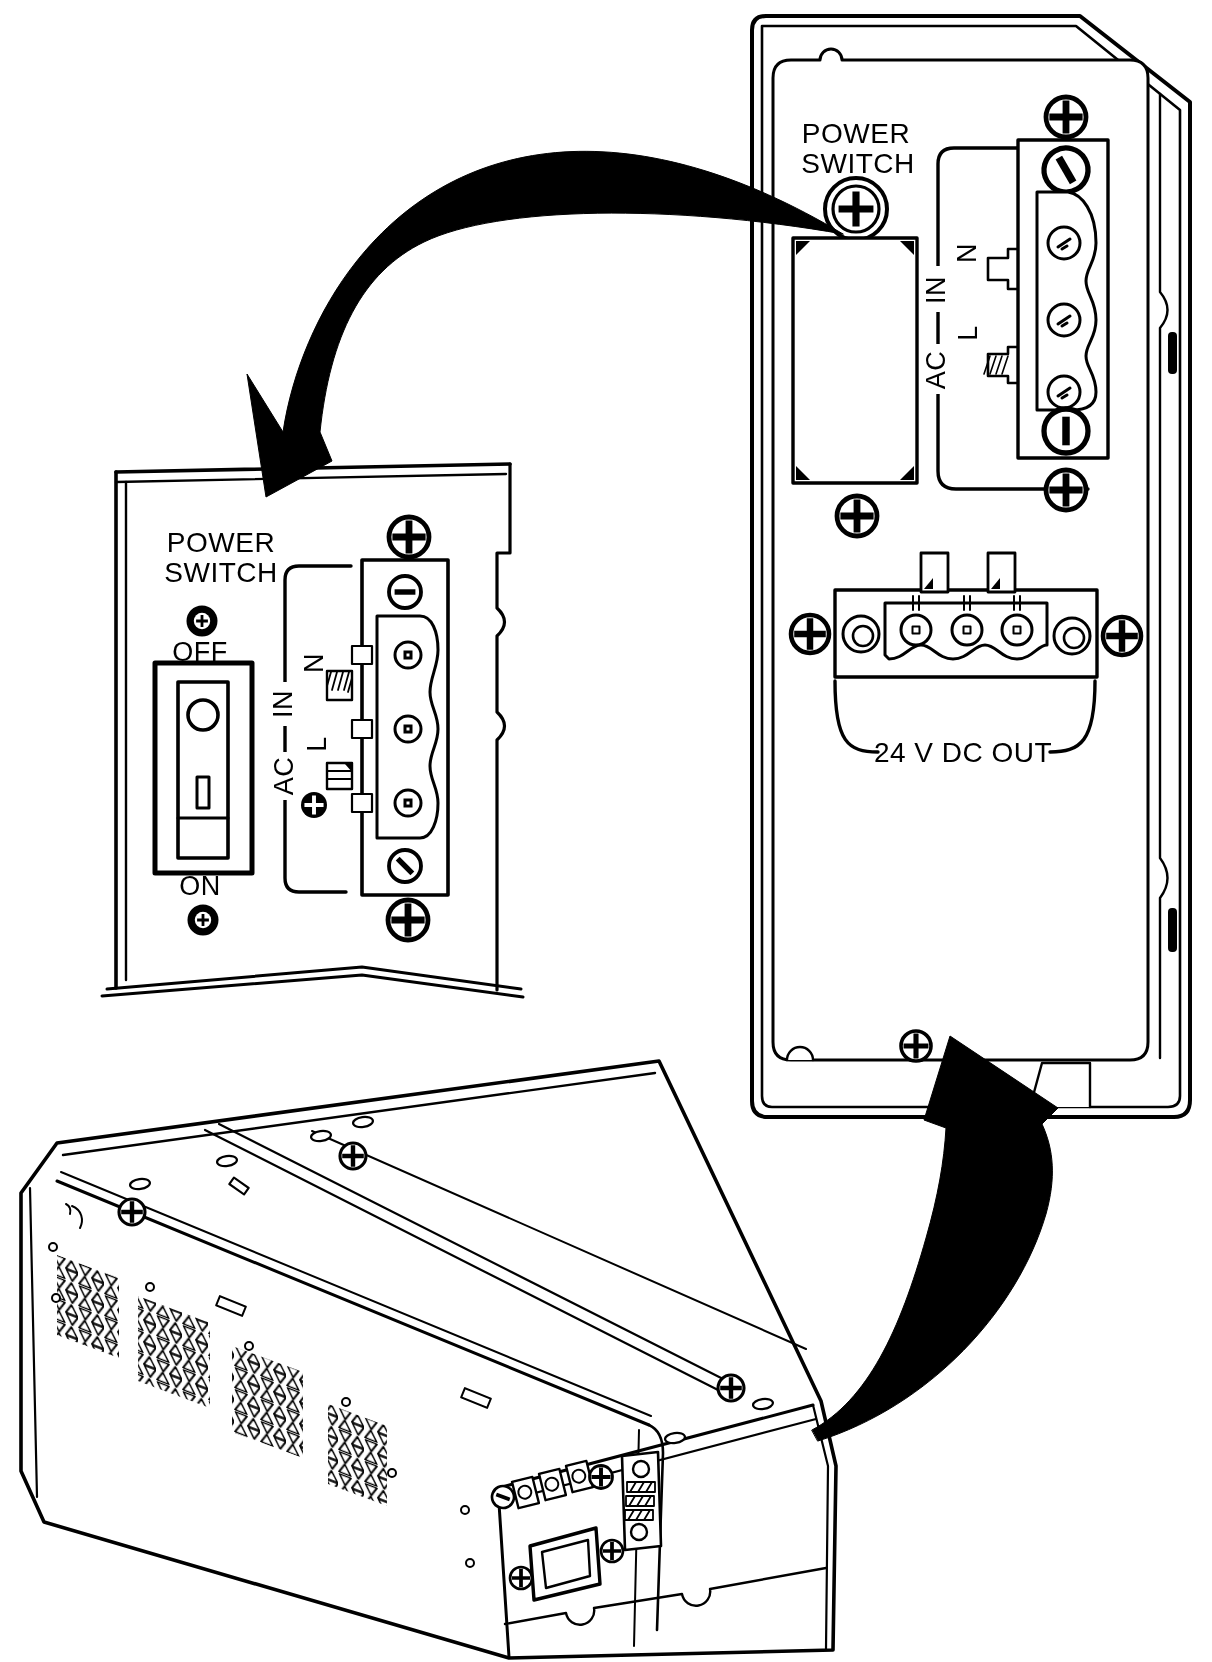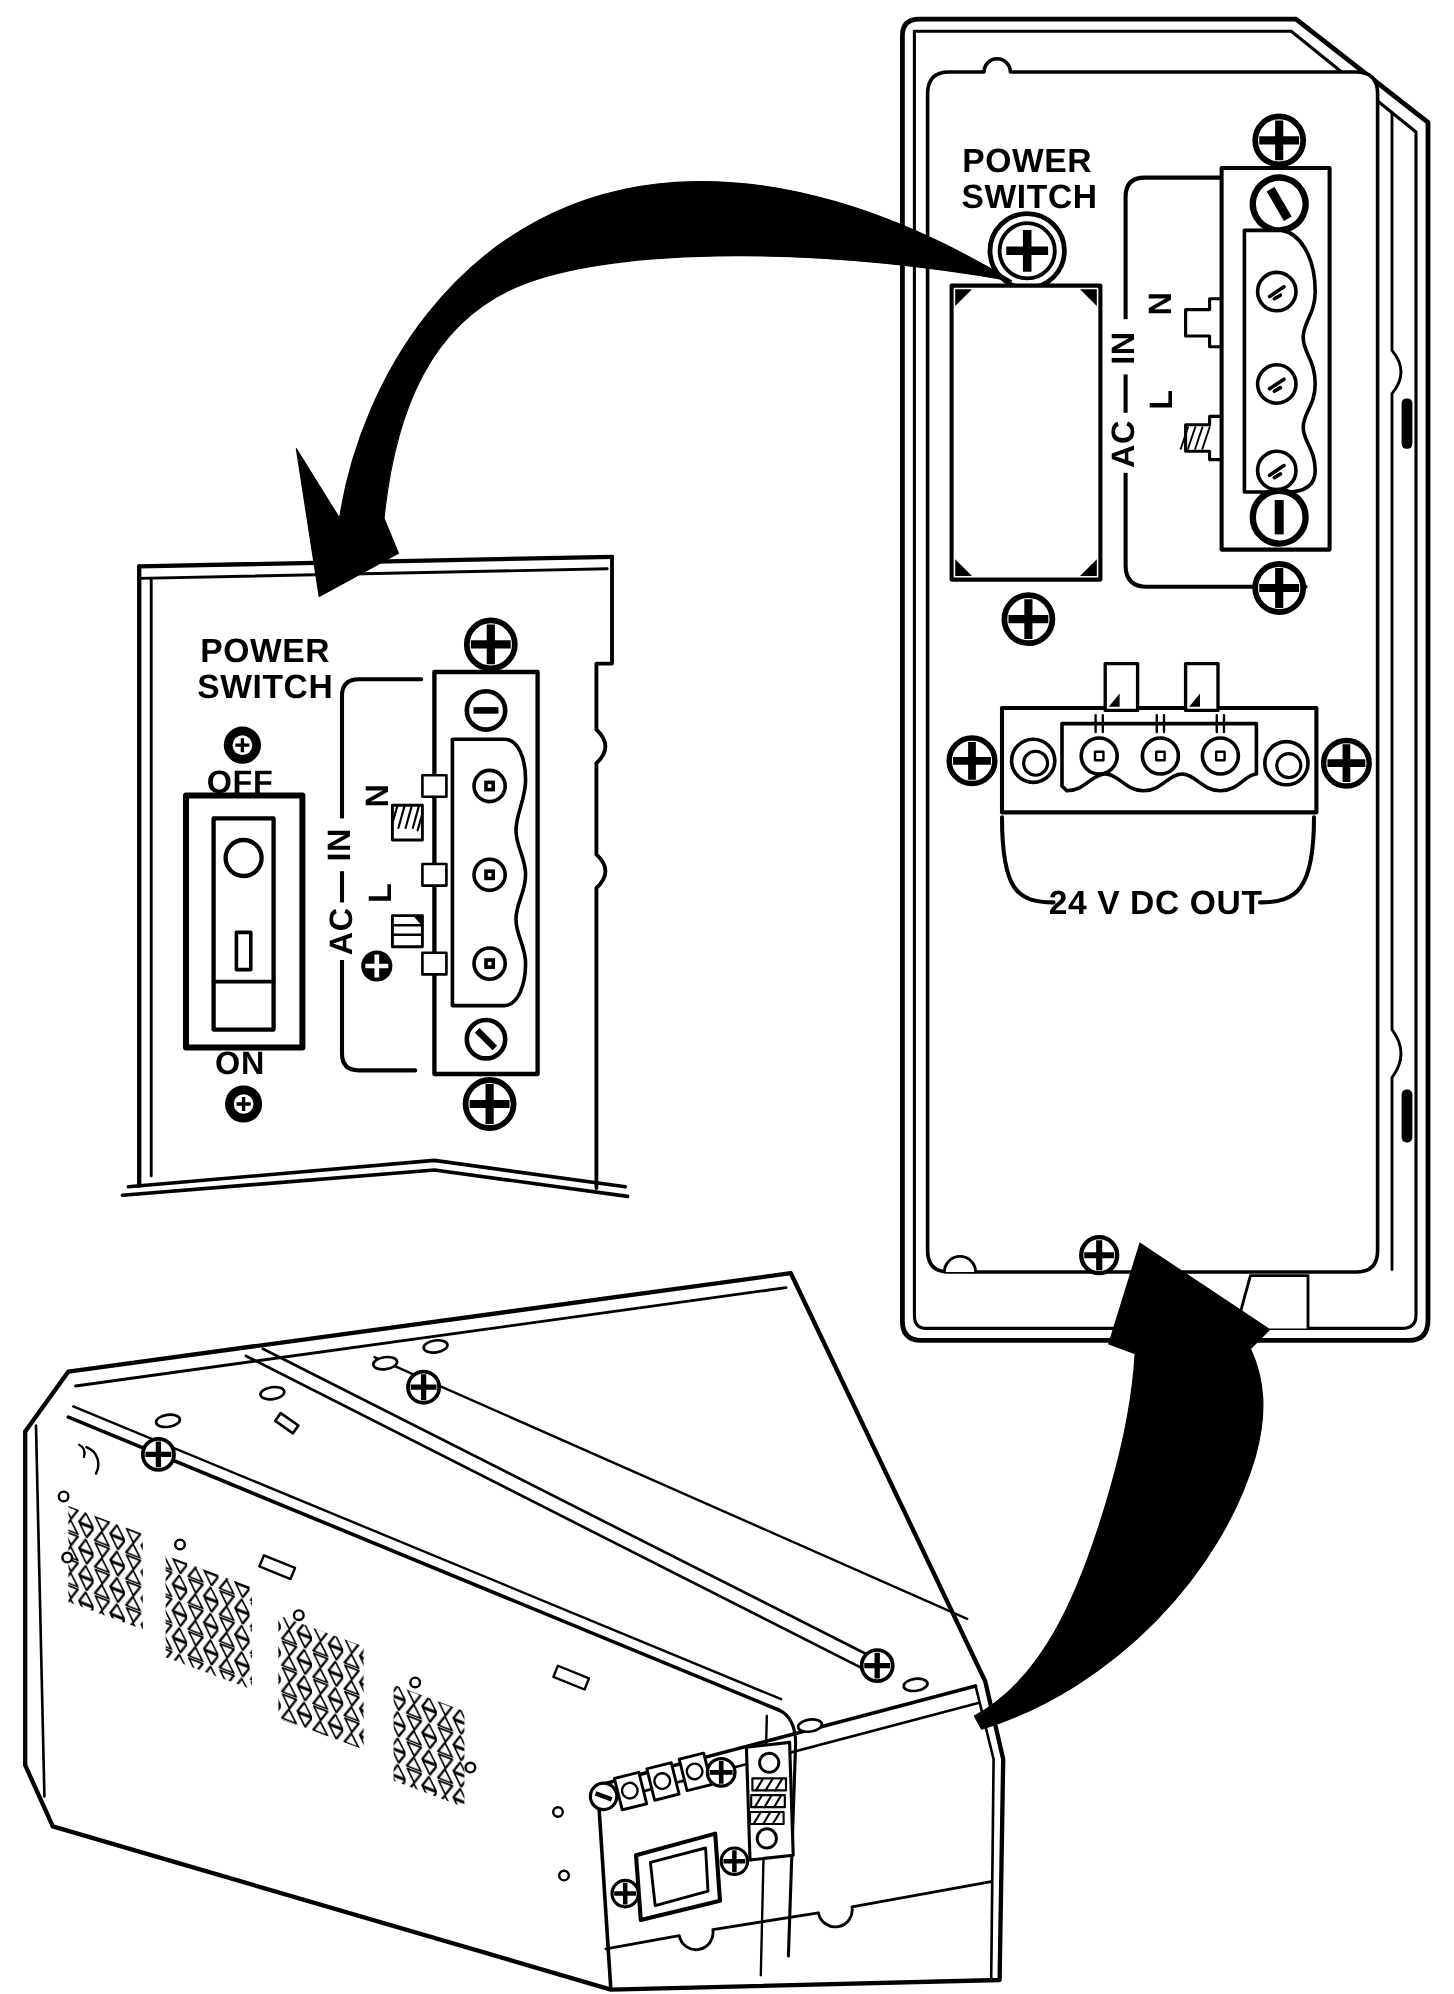--- a/index.html
+++ b/index.html
@@ -1,16 +1,16 @@
 <!DOCTYPE html>
 <html><head>
 <meta charset="utf-8">
 <style>
   html,body{margin:0;padding:0;background:#ffffff;}
-  .page{width:1088px;height:1662px;position:relative;background:#fff;font-weight:bold;}
+  .page{width:1088px;height:1662px;position:relative;background:#fff;}
   svg{display:block;}
   text{font-family:"Liberation Sans","DejaVu Sans",sans-serif;fill:#000;}
   .lbl{font-size:28px;letter-spacing:.5px;}
   .lbl-sm{font-size:27px;letter-spacing:.5px;}
 </style>
 </head>
 <body>
 
 <div class="page">
 <svg width="1212" height="1662" viewBox="0 0 1212 1662" stroke-linejoin="round" stroke-linecap="round">

